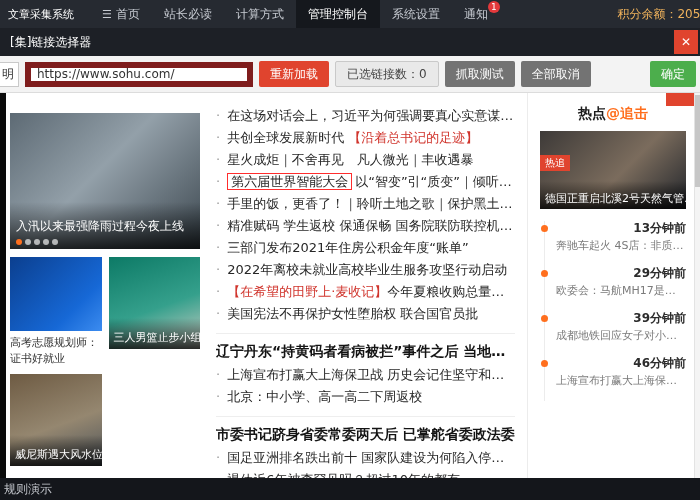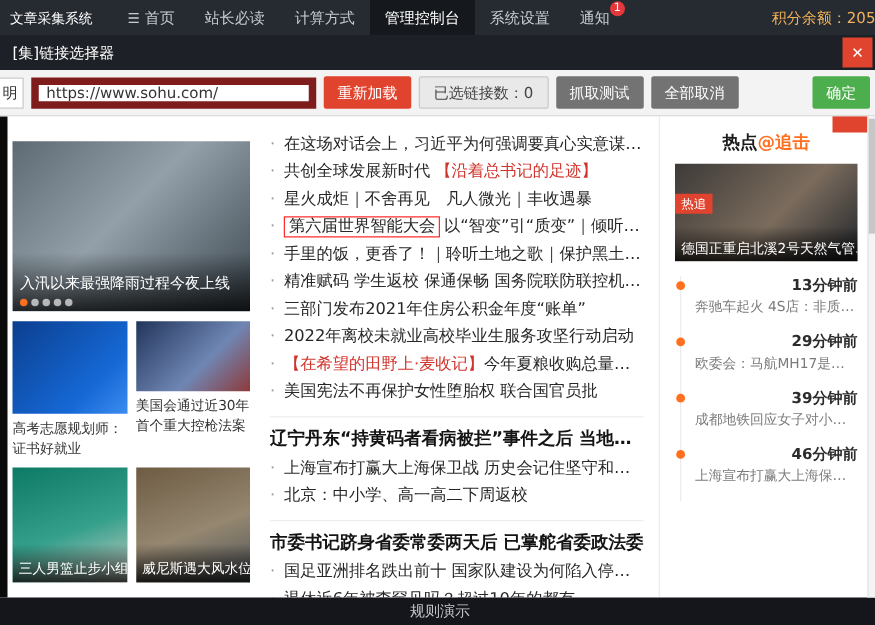--- a/index.html
+++ b/index.html
@@ -72,21 +72,21 @@
   .t-item::before { content:""; position:absolute; left:-4px; top:4px; width:7px; height:7px; border-radius:50%; background:#ff6f1e; }
   .t-time { font-size:12px; color:#2c2c2c; font-weight:bold; line-height:15px; }
   .t-title { font-size:11px; color:#7b7b7b; line-height:16px; margin-top:2px; white-space:nowrap; overflow:hidden; text-overflow:ellipsis; }
 
   
   .red-tab { position:absolute; top:88px; right:6px; width:28px; height:18px; background:#e0442e; z-index:4; cursor:pointer; }
   .scrollbar { position:absolute; top:93px; right:0; bottom:22px; width:6px; background:#f4f4f4; border-left:1px solid #e3e3e3; z-index:6; }
   .scroll-thumb { width:5px; height:92px; background:#c7c7c7; margin-top:2px; cursor:pointer; }
 
   
-  .pagefooter { height:22px; background:#14161b; color:#c3c6cc; font-size:12px; line-height:22px; padding-left:4px; flex:none; position:relative; z-index:5;text-align:center; }
+  .pagefooter { height:22px; background:#14161b; color:#c3c6cc; font-size:12px; line-height:22px; padding-left:4px; flex:none; position:relative; z-index:5; }
 </style>
 </head>
 <body>
 
 <div class="screen">
 
   <header class="topnav">
     <span class="logo">文章采集系统</span>
     <ul class="nav-list">
       <li><span class="menu-icon">☰</span><span>首页</span></li>
@@ -126,24 +126,20 @@
           <span></span>
           <span></span>
         </div>
       </div>
       <div class="tiles">
         <div class="tile">
           <div class="img img-science"></div>
           <div class="cap-below">高考志愿规划师：证书好就业</div>
         </div>
         <div class="tile">
-          <div class="img img-speech"></div>
-          <div class="cap-below">美国会通过近30年首个重大控枪法案</div>
-        </div>
-        <div class="tile">
           <div class="img img-sport">
             <div class="cap-overlay">三人男篮止步小组赛</div>
           </div>
         </div>
         <div class="tile">
           <div class="img img-flood">
             <div class="cap-overlay">威尼斯遇大风水位暴涨 圣</div>
           </div>
         </div>
       </div>

